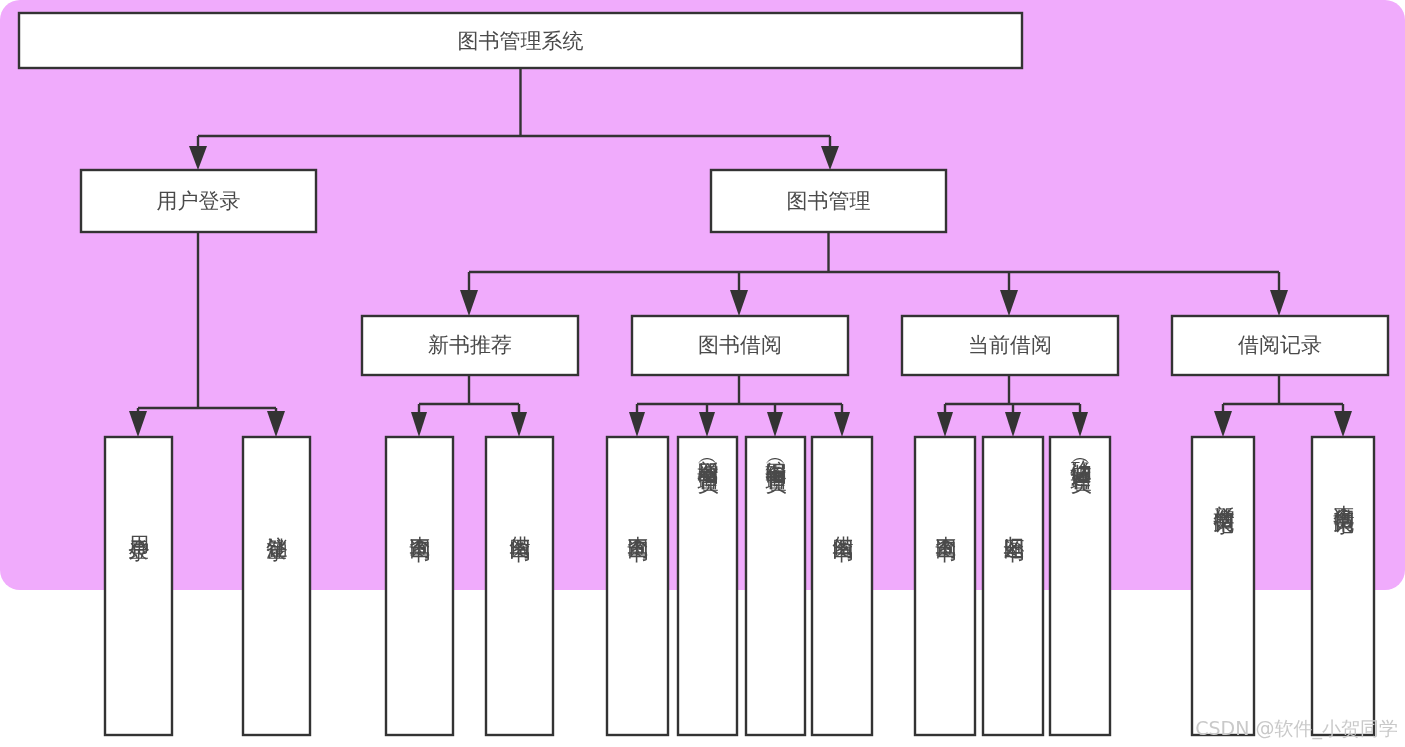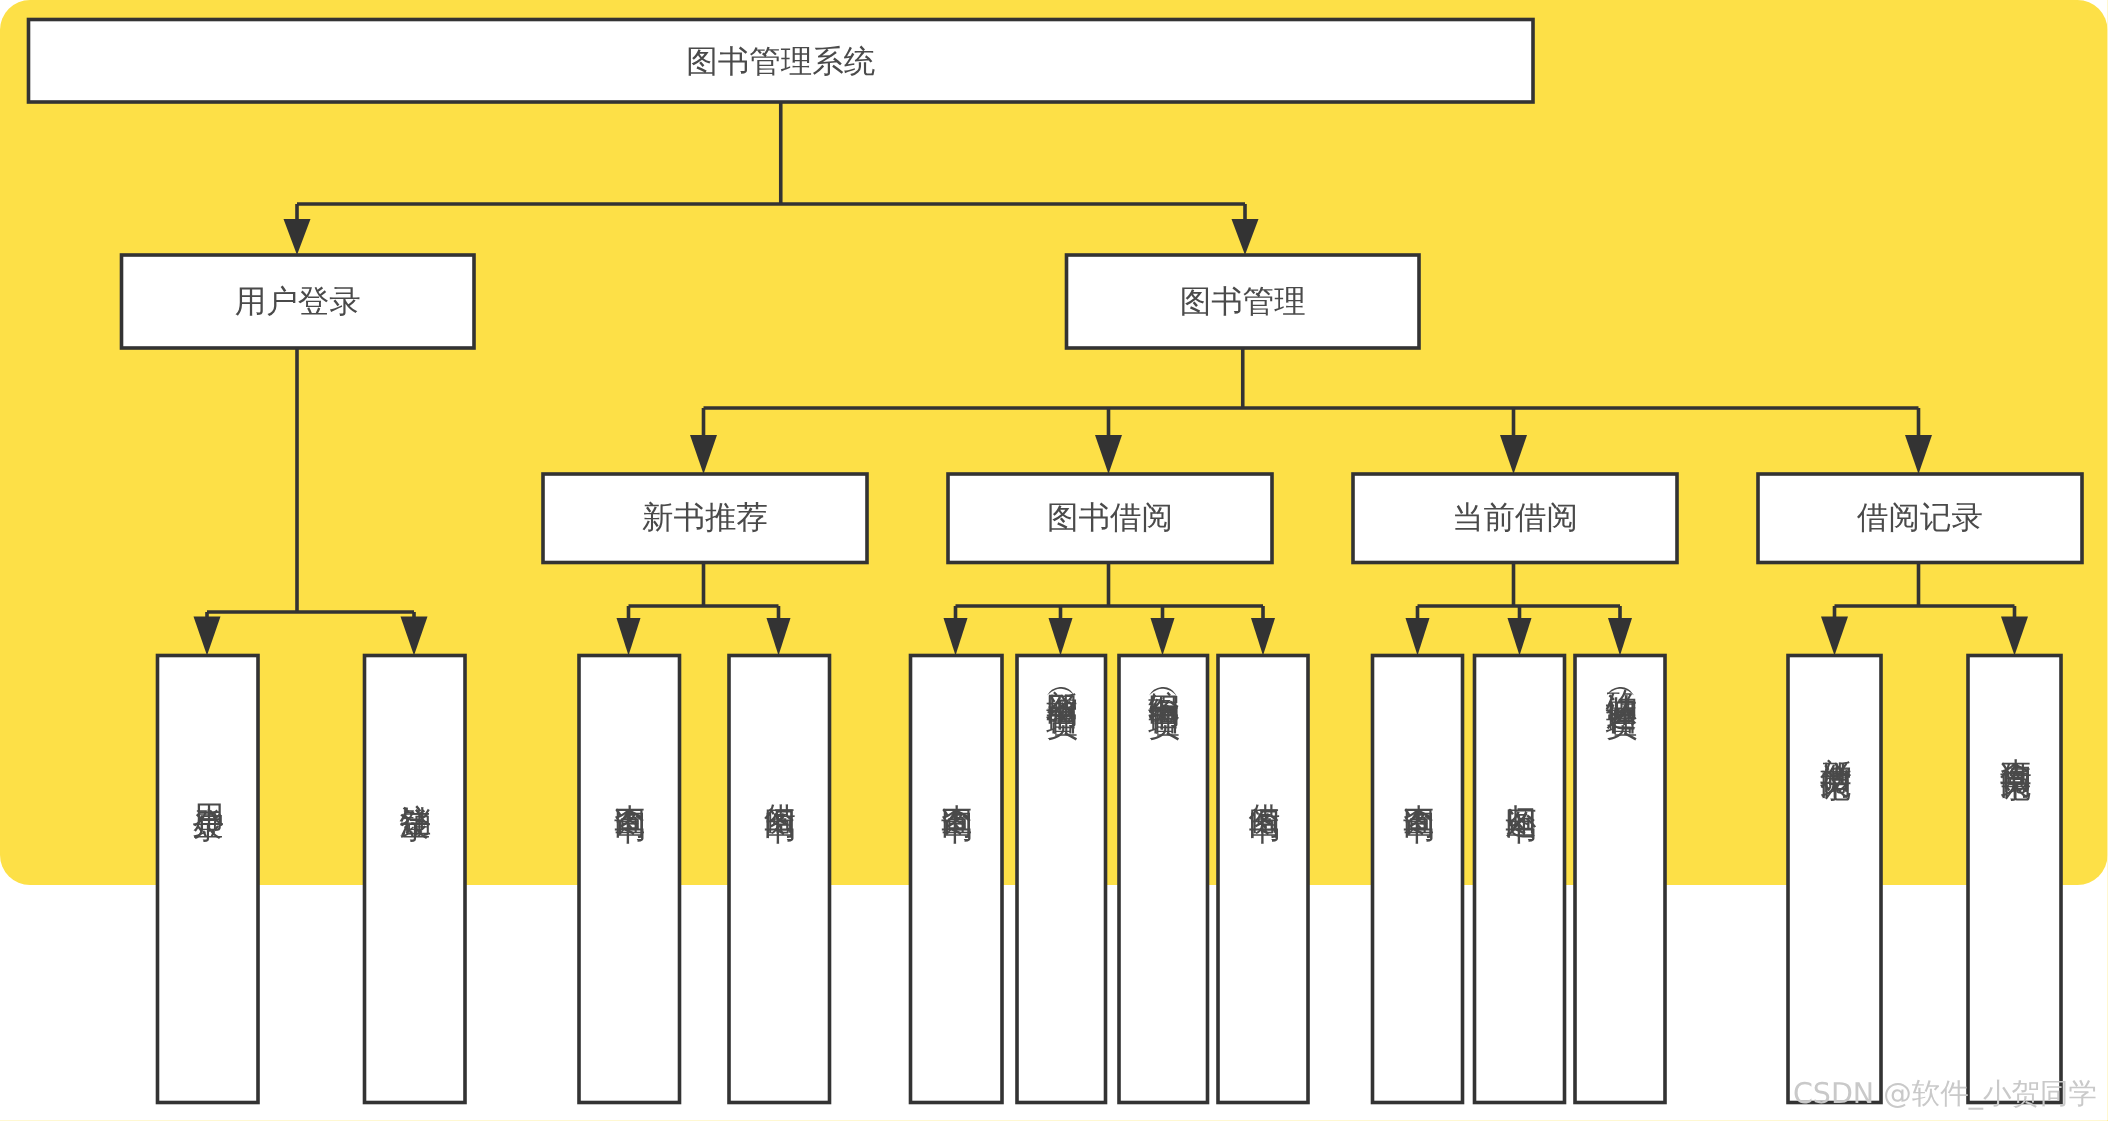--- a/index.html
+++ b/index.html
@@ -11,21 +11,21 @@
   body {
     width: 1405px;
     height: 747px;
     overflow: hidden;
     font-family: "DejaVu Sans", "Liberation Sans", sans-serif;
   }
   #diagram-root {
     position: relative;
     width: 1405px;
     height: 590px;
-    background: #fde047;
+    background: #f0abfc;
     border-radius: 20px;
   }
   svg#flowchart {
     position: absolute;
     top: 0;
     left: 0;
     width: 1405px;
     height: 747px;
     display: block;
   }

